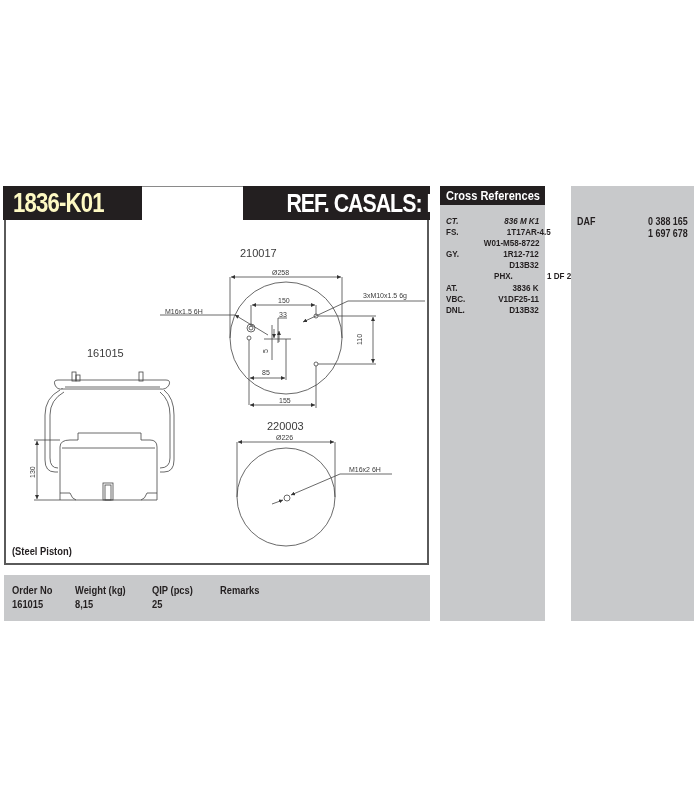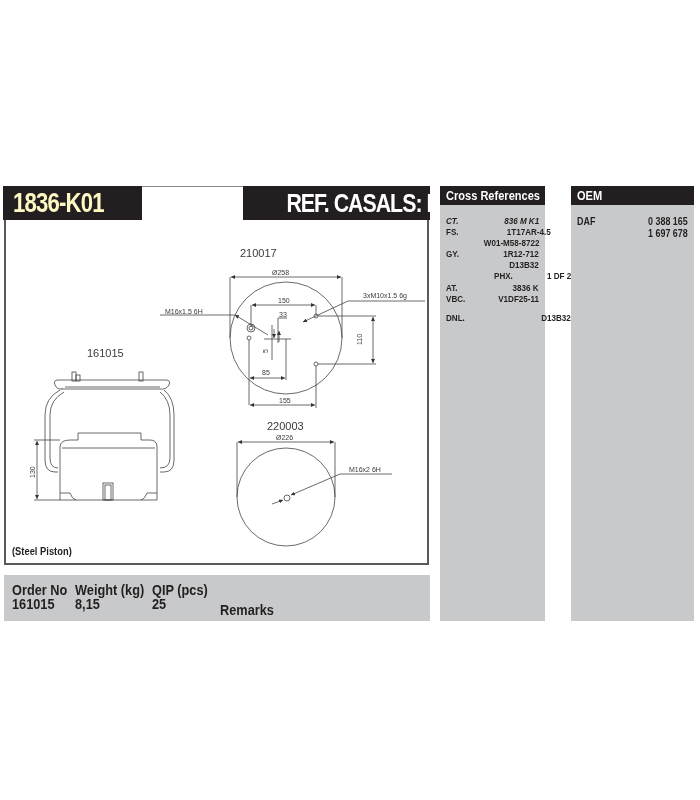--- a/index.html
+++ b/index.html
@@ -20,21 +20,21 @@
     .tab-text { display:inline-block; transform: scaleX(0.82); transform-origin: left center; white-space: nowrap; }
     .tab-right .tab-text { transform-origin: right center; }
 
     .drawing { left: 4px; top: 220px; width: 425px; height: 345px; }
 
     .steel-note { left: 12px; top: 545px; font-size: 11px; font-weight: bold; }
     .steel-note span { display:inline-block; transform: scaleX(0.85); transform-origin: left; }
 
     
     .spec-table { left: 4px; top: 575px; width: 426px; height: 46px; background: #c8c9cb; }
-    .spec-col { position: absolute; top: 8px; font-size: 15px; font-weight: bold; line-height: 14px; white-space: nowrap; }
+    .spec-col { position: absolute; top: 8px; font-size: 11px; font-weight: bold; line-height: 14px; white-space: nowrap; }
     .spec-col span { display:block; transform: scaleX(0.85); transform-origin: left; }
 
     
     .panel { top: 186px; height: 435px; background: #c8c9cb; }
     .panel-xref { left: 440px; width: 105px; }
     .panel-oem { left: 571px; width: 123px; }
     .panel-head { position:absolute; left:0; top:0; width:100%; height: 19px; background:#231f20; color:#fff;
                   font-size: 13px; font-weight: bold; line-height: 19px; padding-left: 6px; box-sizing: border-box; }
     .panel-head span { display:inline-block; transform: scaleX(0.85); transform-origin: left; white-space: nowrap; }
     .xrow { position:absolute; left: 0; width: 100%; height: 11px; font-size: 9.5px; font-weight: bold; line-height: 11px; }
@@ -172,21 +172,21 @@
     <span>161015</span>
   </div>
   <div class="spec-col" style="left:71px;">
     <span>Weight (kg)</span>
     <span>8,15</span>
   </div>
   <div class="spec-col" style="left:148px;">
     <span>QIP (pcs)</span>
     <span>25</span>
   </div>
-  <div class="spec-col" style="left:216px;margin-top:20px;">
+  <div class="spec-col" style="left:216px;">
     <span>Remarks</span>
     <span></span>
   </div>
 </div>
 
 <div class="abs panel panel-xref">
   <div class="panel-head">
     <span>Cross References</span>
   </div>
   <div class="xrow" style="top:29px;font-style:italic;">
@@ -214,30 +214,27 @@
       <span class="v">1 DF 25-11</span>
     </div>
   <div class="xrow" style="top:96px;text-decoration:underline;">
       <span class="k">AT.</span>
       <span class="v">3836 K</span>
     </div>
   <div class="xrow" style="top:107px;text-decoration:underline;">
       <span class="k">VBC.</span>
       <span class="v">V1DF25-11</span>
     </div>
-  <div class="xrow" style="top:126px;padding-left:32px;">
+  <div class="xrow" style="top:118px;">
       <span class="k">DNL.</span>
       <span class="v">D13B32</span>
     </div>
 </div>
 
 <div class="abs panel panel-oem">
-  <div class="panel-head">
-    <span>OEM</span>
-  </div>
   <div class="xrow" style="top:29px;font-size:10.5px;height:12px;line-height:12px;">
       <span class="k">DAF</span>
       <span class="v">0 388 165</span>
     </div>
   <div class="xrow" style="top:41px;font-size:10.5px;height:12px;line-height:12px;">
       <span class="k"></span>
       <span class="v">1 697 678</span>
     </div>
 </div>
 

